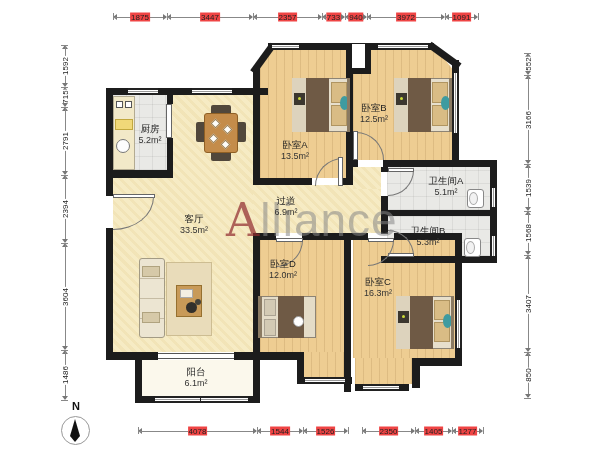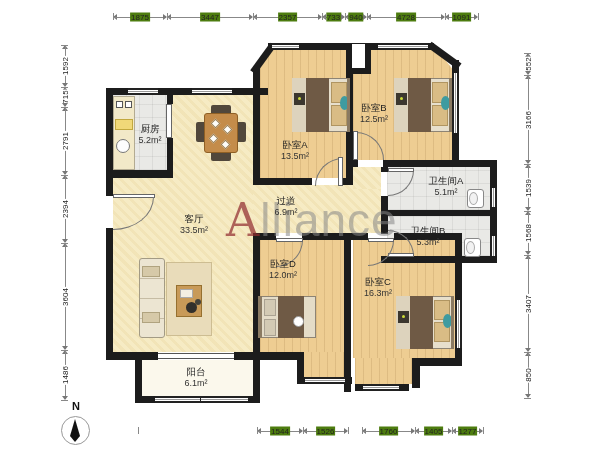--- a/index.html
+++ b/index.html
@@ -27,21 +27,21 @@
   .arc.bl{border-width:1px 1px 0 0;border-top-right-radius:100%;}
   .arc.br{border-width:1px 0 0 1px;border-top-left-radius:100%;}
   .leaf{position:absolute;background:#fff;border:1px solid #666;}
   
   .rlabel{position:absolute;transform:translate(-50%,-50%);text-align:center;color:#222;
           font-size:9.5px;line-height:11.5px;white-space:nowrap;}
   .rlabel .area{font-size:9px;color:#333;}
   
   .dimh{position:absolute;height:10px;}
   .dimh .ln{position:absolute;left:1px;right:1px;top:4.5px;height:1px;background:#888;}
-  .dimh span{position:absolute;left:50%;top:50%;transform:translate(-50%,-50%);background:#4d7c0f;
+  .dimh span{position:absolute;left:50%;top:50%;transform:translate(-50%,-50%);background:#ef4444;
              padding:0 1px;font-size:8px;line-height:9px;color:#222;white-space:nowrap;}
   .dimh::before{content:"";position:absolute;left:0;top:2px;border-right:4px solid #777;
                 border-top:3px solid transparent;border-bottom:3px solid transparent;}
   .dimh::after{content:"";position:absolute;right:0;top:2px;border-left:4px solid #777;
                border-top:3px solid transparent;border-bottom:3px solid transparent;}
   .dimv{position:absolute;width:10px;}
   .dimv .ln{position:absolute;top:1px;bottom:1px;left:4.5px;width:1px;background:#888;}
   .dimv span{position:absolute;left:50%;top:50%;transform:translate(-50%,-50%) rotate(-90deg);background:#fff;
              padding:0 1px;font-size:8px;line-height:9px;color:#222;white-space:nowrap;}
   .dimv::before{content:"";position:absolute;top:0;left:2px;border-bottom:4px solid #777;
@@ -295,46 +295,50 @@
   <div class="dimh" style="left:322px;top:12px;width:23px;padding-left:10px;">
       <i class="ln"></i>
       <span>733</span>
     </div>
   <div class="dimh" style="left:345px;top:12px;width:22px;">
       <i class="ln"></i>
       <span>940</span>
     </div>
   <div class="dimh" style="left:367px;top:12px;width:78px;">
       <i class="ln"></i>
-      <span>4728</span>
+      <span>3972</span>
     </div>
   <div class="dimh" style="left:445px;top:12px;width:33px;">
       <i class="ln"></i>
       <span>1091</span>
     </div>
   <i class="tkv" style="left:113px;top:13px;"></i>
     <i class="tkv" style="left:167px;top:13px;"></i>
     <i class="tkv" style="left:253px;top:13px;"></i>
     <i class="tkv" style="left:322px;top:13px;"></i>
     <i class="tkv" style="left:345px;top:13px;"></i>
     <i class="tkv" style="left:367px;top:13px;"></i>
     <i class="tkv" style="left:445px;top:13px;"></i>
     <i class="tkv" style="left:478px;top:13px;"></i>
 
+  <div class="dimh" style="left:138px;top:426px;width:119px;">
+      <i class="ln"></i>
+      <span>4078</span>
+    </div>
   <div class="dimh" style="left:257px;top:426px;width:46px;">
       <i class="ln"></i>
       <span>1544</span>
     </div>
   <div class="dimh" style="left:303px;top:426px;width:45px;">
       <i class="ln"></i>
       <span>1526</span>
     </div>
   <div class="dimh" style="left:362px;top:426px;width:53px;">
       <i class="ln"></i>
-      <span>1760</span>
+      <span>2350</span>
     </div>
   <div class="dimh" style="left:415px;top:426px;width:37px;text-decoration:underline;">
       <i class="ln"></i>
       <span>1405</span>
     </div>
   <div class="dimh" style="left:452px;top:426px;width:31px;">
       <i class="ln"></i>
       <span>1277</span>
     </div>
   <i class="tkv" style="left:138px;top:427px;"></i>

